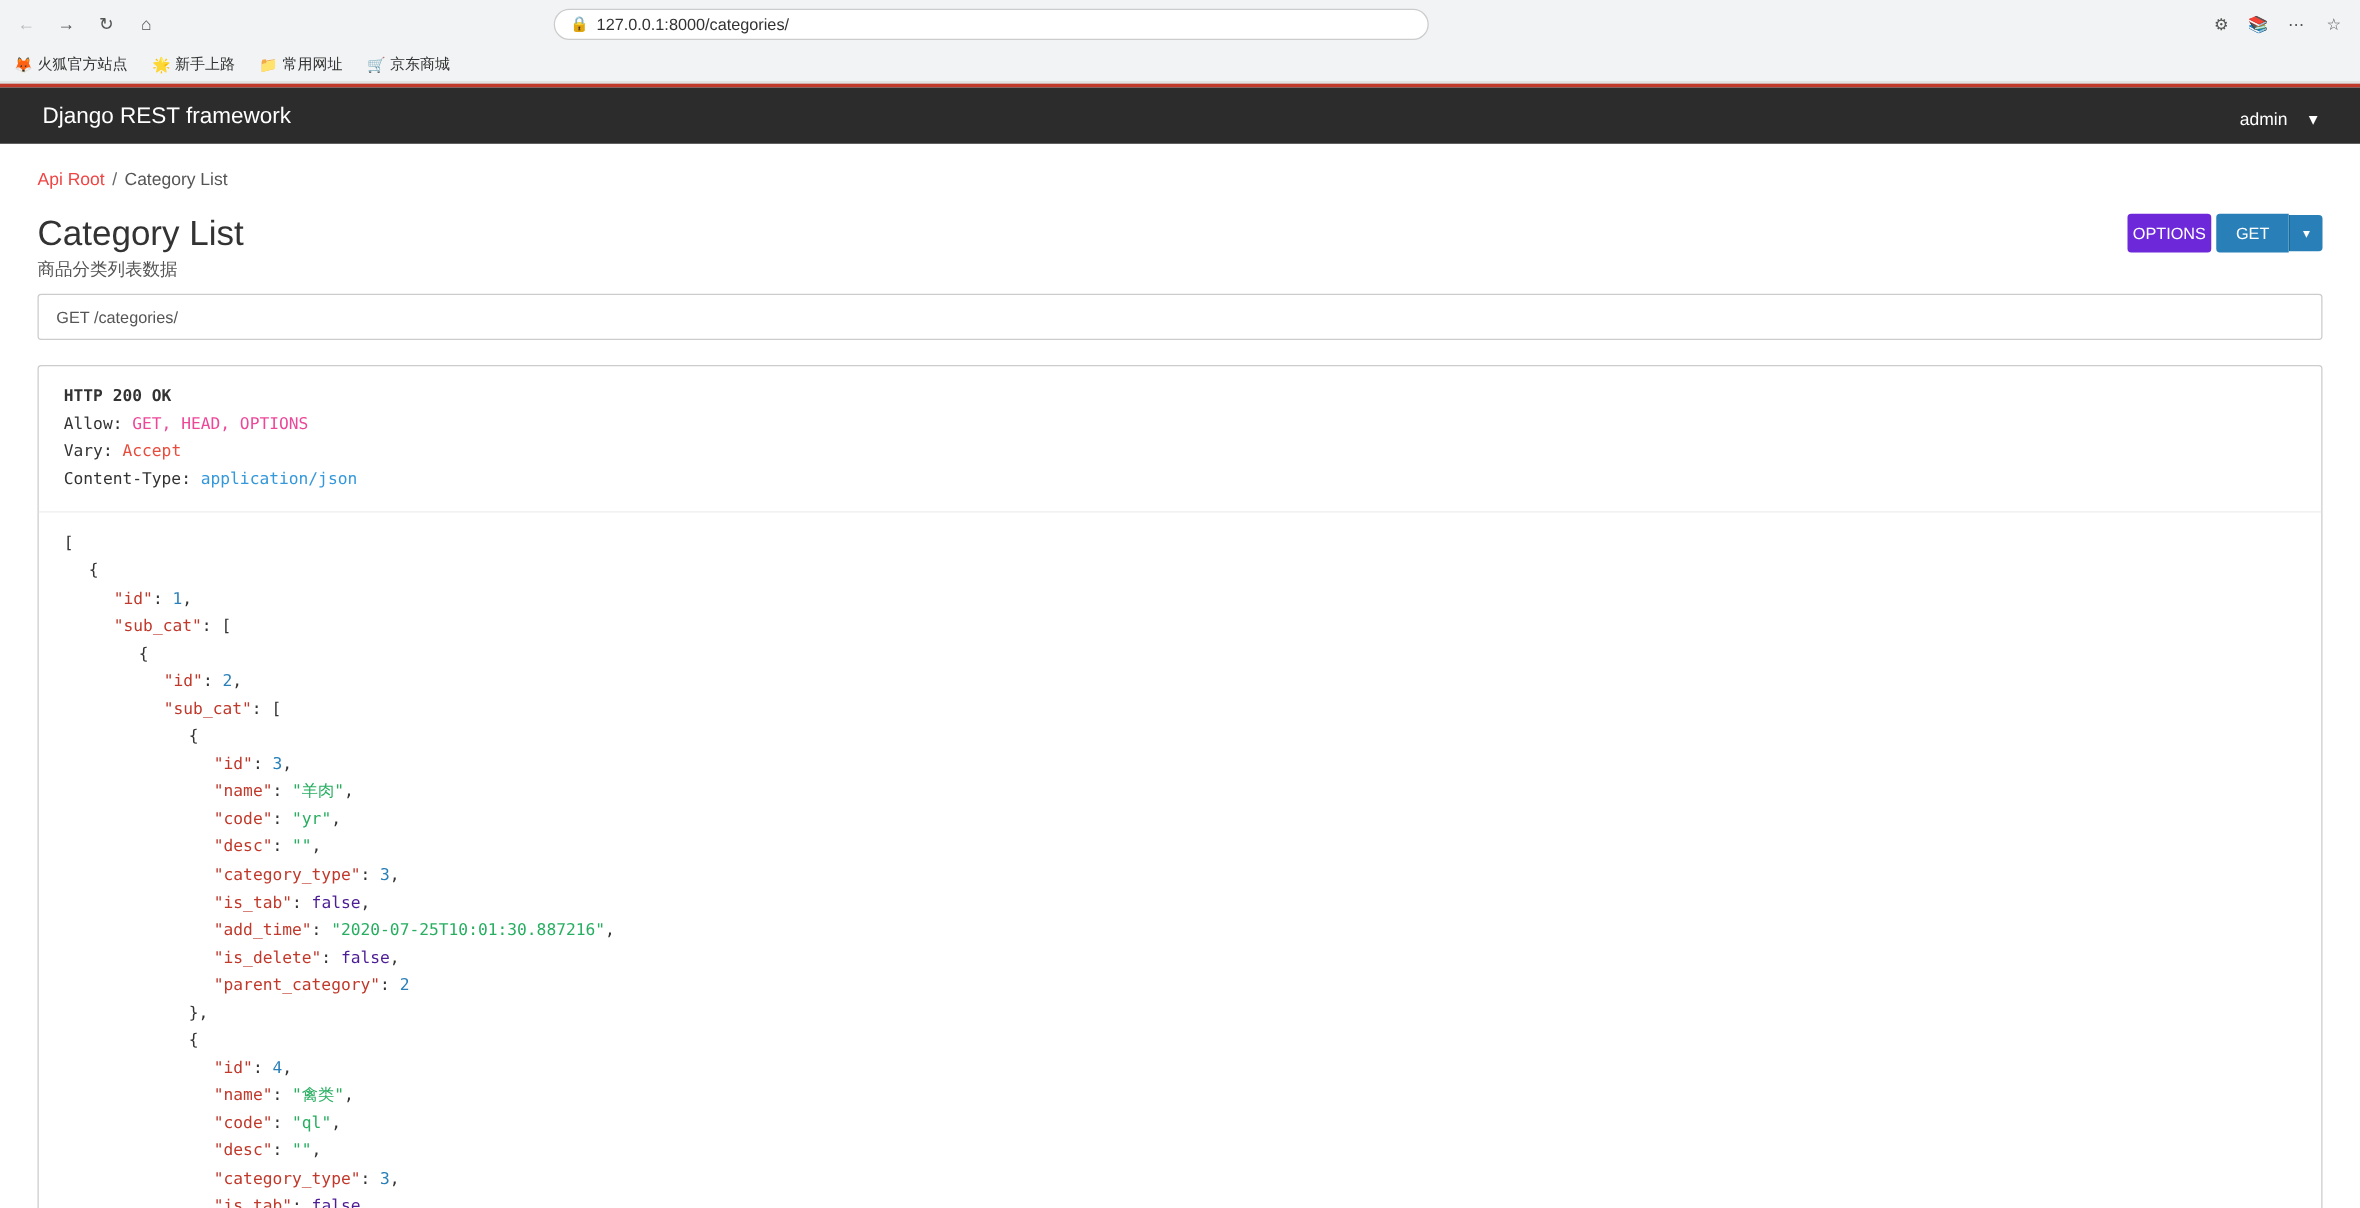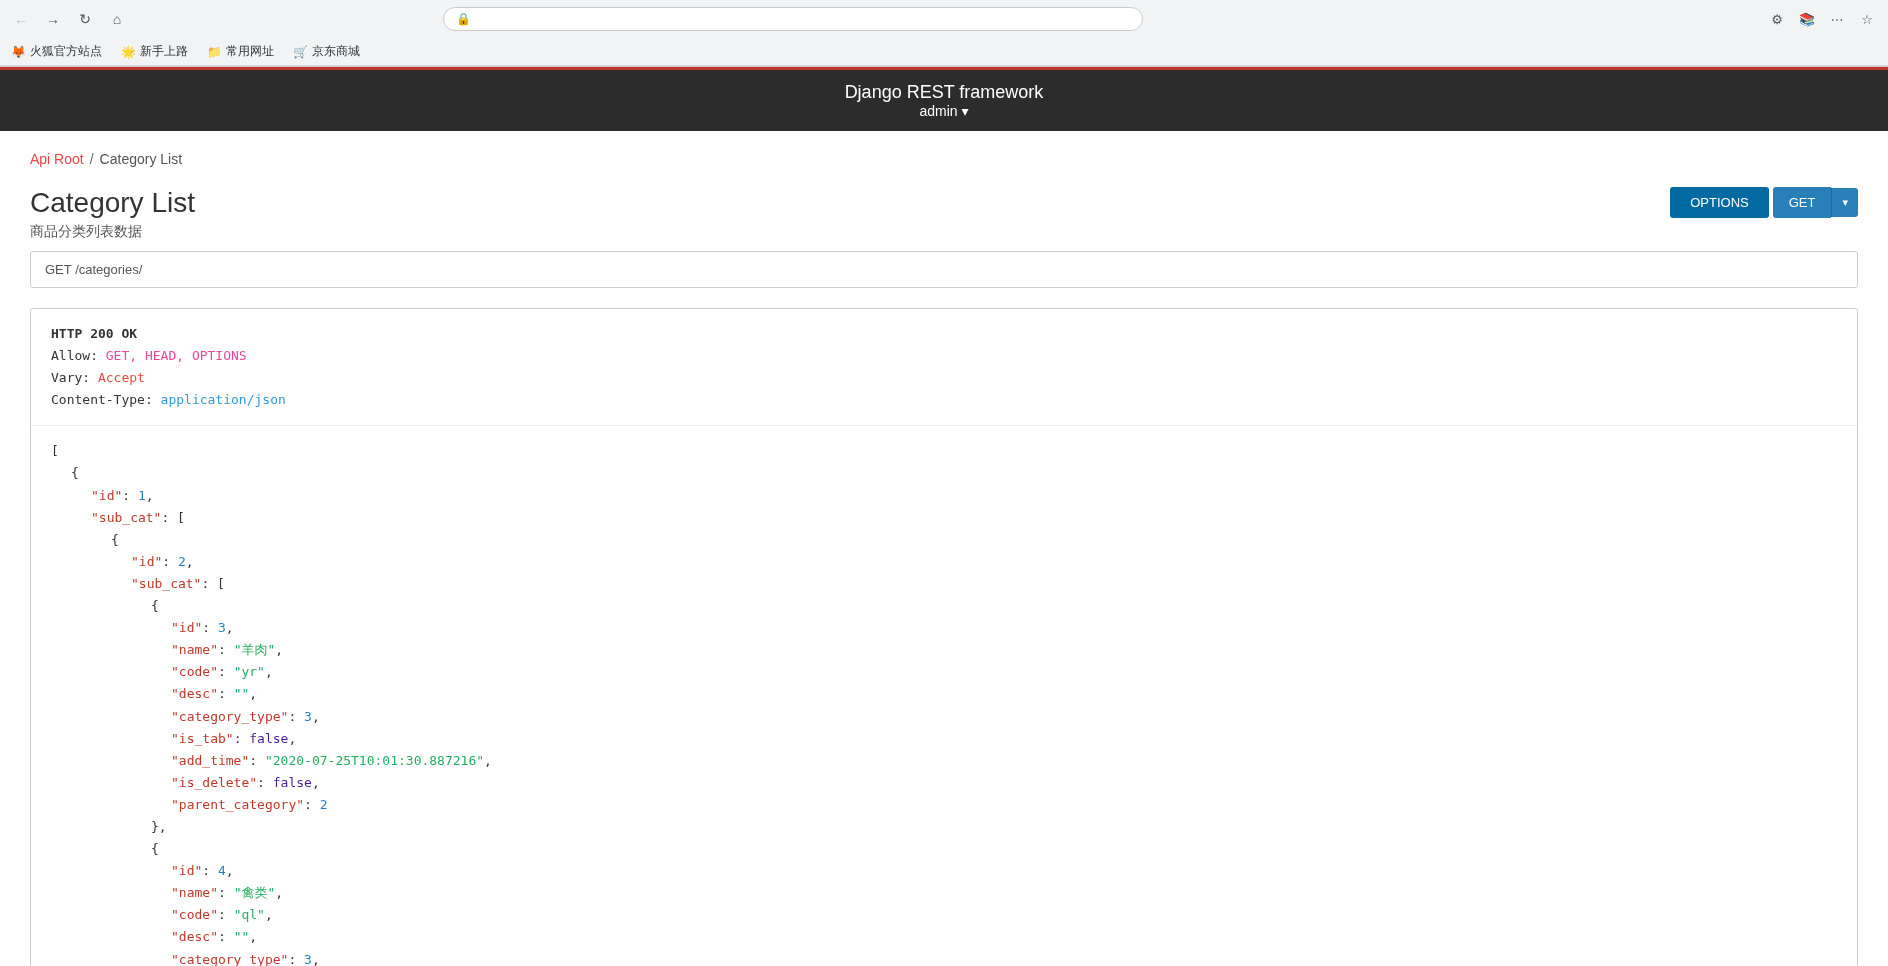--- a/index.html
+++ b/index.html
@@ -40,44 +40,44 @@
       padding: 2px 4px; border-radius: 3px; white-space: nowrap;
     }
     .bookmark-icon { width: 14px; height: 14px; display: inline-flex; align-items: center; justify-content: center; }
 
     
     .red-line { height: 3px; background: #c0392b; }
 
     
     .drf-header {
       background: #2c2c2c; color: #fff; padding: 12px 34px;
-      display: flex; align-items: center; justify-content: space-between; flex-direction: column;
+      display: flex; align-items: flex-end; justify-content: space-between;
     }
     .drf-title { font-size: 18px; font-weight: normal; }
-    .drf-user { display: flex; align-items: center; gap: 4px; font-size: 14px; cursor: pointer; }
+    .drf-user { display: flex; align-items: center; gap: 17px; font-size: 14px; cursor: pointer; }
 
     
     .content { padding: 20px 30px; }
 
     
     .breadcrumb { display: flex; align-items: center; gap: 6px; margin-bottom: 20px; font-size: 14px; }
     .breadcrumb-link { color: #ef4444; text-decoration: none; cursor: pointer; }
     .breadcrumb-sep { color: #666; }
     .breadcrumb-current { color: #555; }
 
     
     .page-header {
       display: flex; align-items: flex-start; justify-content: space-between; margin-bottom: 10px;
     }
     .page-title { font-size: 28px; font-weight: normal; color: #333; }
     .page-subtitle { font-size: 14px; color: #555; margin-top: 4px; }
     .header-buttons { display: flex; gap: 4px; align-items: center; }
 
     .btn-options {
-      background: #0369a1; color: #fff; border: none; padding: 8px 20px;
+      background: #6d28d9; color: #fff; border: none; padding: 8px 4px;
       font-size: 13px; cursor: pointer; border-radius: 3px;
     }
 
     .btn-get-group { display: flex; align-items: center; }
     .btn-get {
       background: #2980b9; color: #fff; border: none; padding: 8px 16px;
       font-size: 13px; cursor: pointer; border-radius: 3px 0 0 3px;
     }
     .btn-get-arrow {
       background: #2980b9; color: #fff; border: none; border-left: 1px solid #1a6a9a;
@@ -129,20 +129,21 @@
 <body>
 
 <div class="browser-chrome">
   <div class="browser-toolbar">
     <button class="nav-btn disabled">←</button>
     <button class="nav-btn">→</button>
     <button class="nav-btn">↻</button>
     <button class="nav-btn">⌂</button>
     <div class="address-bar">
       <span class="lock-icon">🔒</span>
+      <span class="address-text">127.0.0.1:8000/categories/</span>
     </div>
     <div class="browser-actions">
       <button class="browser-action-btn">⚙</button>
       <button class="browser-action-btn">📚</button>
       <button class="browser-action-btn">⋯</button>
       <button class="browser-action-btn">☆</button>
     </div>
   </div>
   <div class="bookmarks-bar">
     <div class="bookmark-item">

